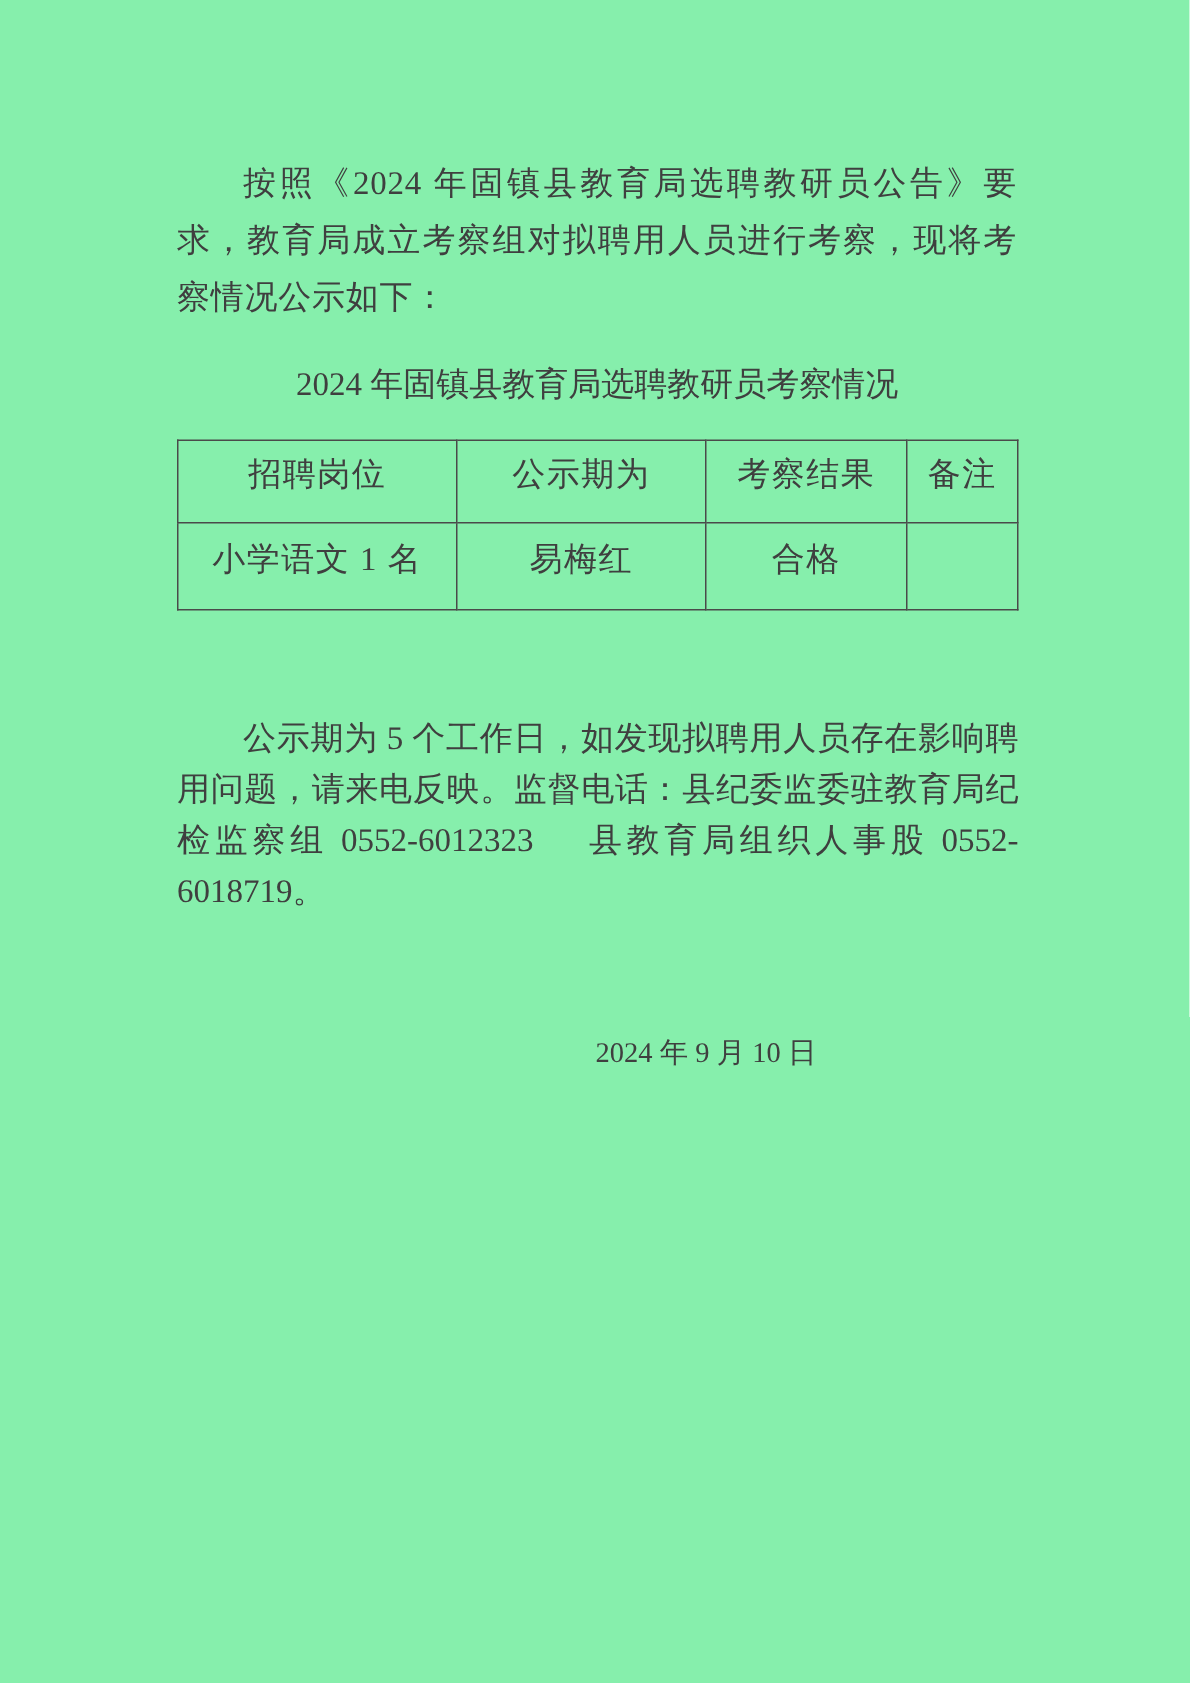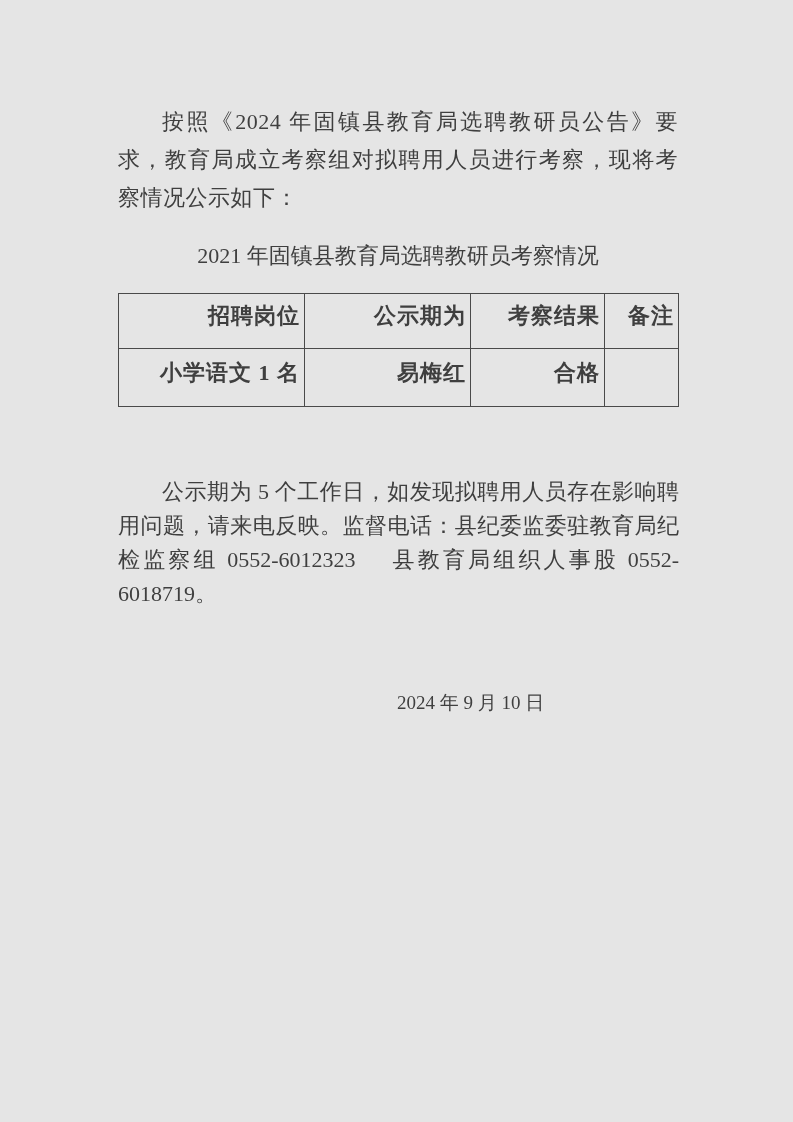--- a/index.html
+++ b/index.html
@@ -4,21 +4,21 @@
 <style>
   * { margin: 0; padding: 0; box-sizing: border-box; }
   html, body { background: #ffffff; }
   body {
     font-family: "Liberation Serif", "DejaVu Serif", serif;
   }
   .page {
     position: relative;
     width: 793px;
     height: 1122px;
-    background: #e5e5e5;
+    background: #86efac;
     color: #3f3f3f;
     overflow: hidden;
   }
   .intro {
     position: absolute;
     left: 118px;
     top: 103px;
     width: 560px;
     font-size: 22px;
     line-height: 38px;
@@ -47,23 +47,23 @@
     font-size: 22px;
     color: #3f3f3f;
   }
   .inspection-table col.c1 { width: 186px; }
   .inspection-table col.c2 { width: 166px; }
   .inspection-table col.c3 { width: 134px; }
   .inspection-table col.c4 { width: 74px; }
   .inspection-table th,
   .inspection-table td {
     border: 1px solid #4a4a4a;
-    text-align: right;
+    text-align: center;
     vertical-align: middle;
-    font-weight: bold;
+    font-weight: normal;
     padding: 0 4px 10px 4px;
     letter-spacing: 1px;
   }
   .inspection-table thead tr { height: 55px; }
   .inspection-table tbody tr { height: 58px; }
   .notice {
     position: absolute;
     left: 118px;
     top: 475px;
     width: 561px;
@@ -91,21 +91,21 @@
     white-space: nowrap;
   }
 </style>
 </head>
 <body>
 
 <div class="page">
 
   <p class="intro">按照《2024 年固镇县教育局选聘教研员公告》要求，教育局成立考察组对拟聘用人员进行考察，现将考察情况公示如下：</p>
 
-  <div class="table-title">2021 年固镇县教育局选聘教研员考察情况</div>
+  <div class="table-title">2024 年固镇县教育局选聘教研员考察情况</div>
 
   <table class="inspection-table">
     <colgroup>
       <col class="c1">
         <col class="c2">
         <col class="c3">
         <col class="c4">
     </colgroup>
     <thead>
       <tr>

